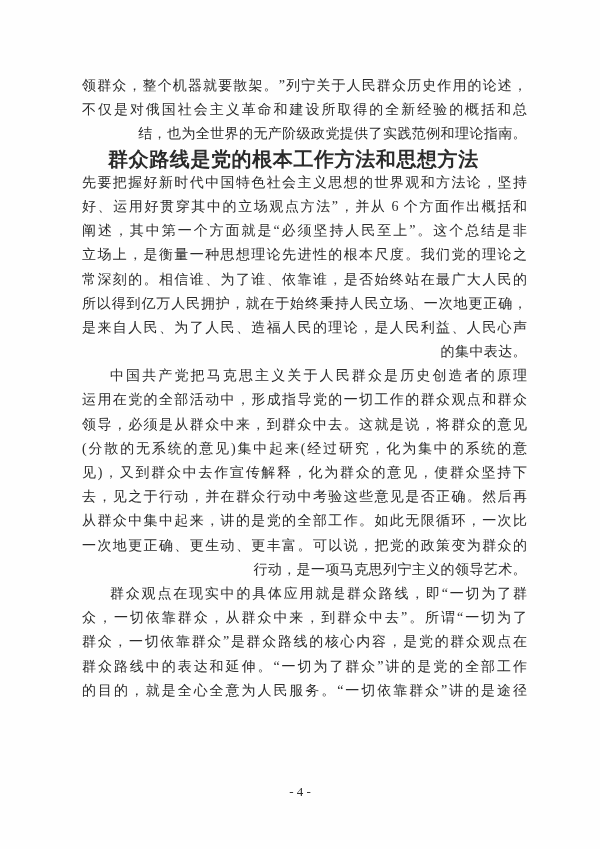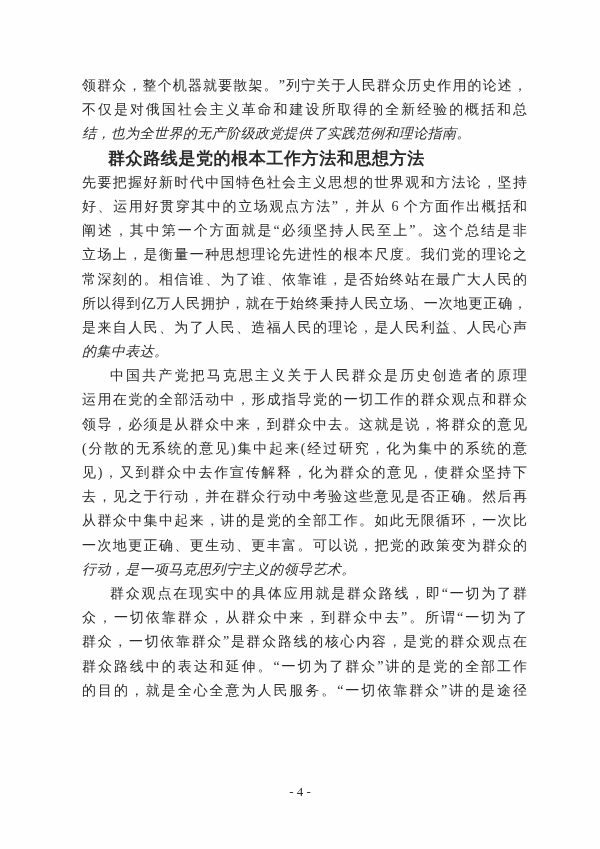--- a/index.html
+++ b/index.html
@@ -28,31 +28,30 @@
     font-size: 14px;
     overflow: hidden;
   }
   
   .full {
     text-align: justify;
     text-align-last: justify;
   }
   
   .end {
-    text-align: left;
+    text-align: right;
     letter-spacing: 0.4px;
-    font-style: italic;
   }
   
   .indent {
     text-indent: 28px;
   }
   .heading {
     font-weight: bold;
-    font-size: 17px;
+    font-size: 20px;
     text-align: left;
     text-indent: 26px;
     letter-spacing: 0.6px;
   }
   .page-number {
     position: absolute;
     top: 784px;
     left: 0;
     width: 600px;
     text-align: center;

